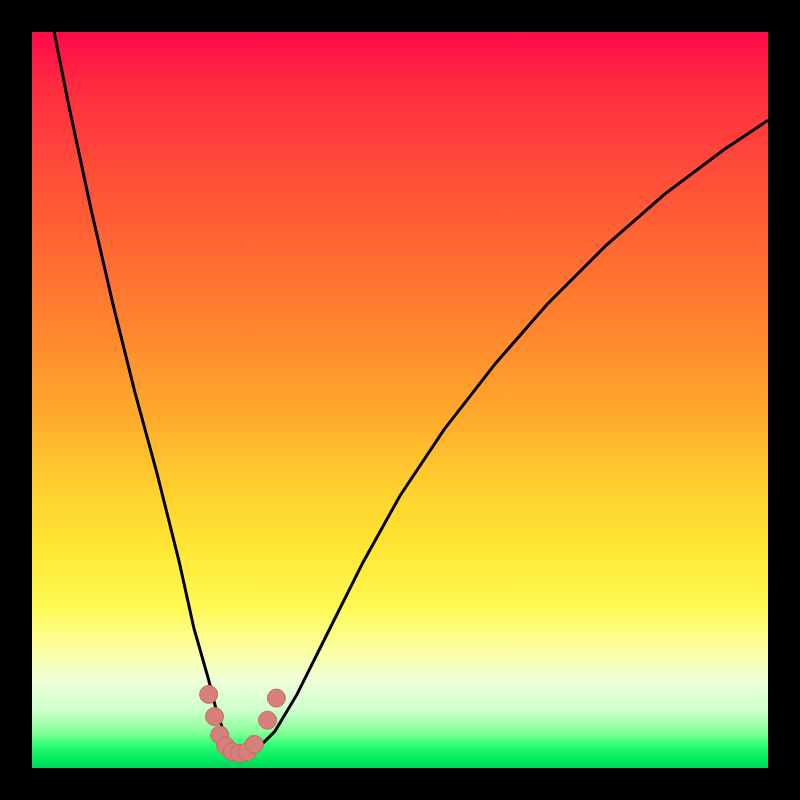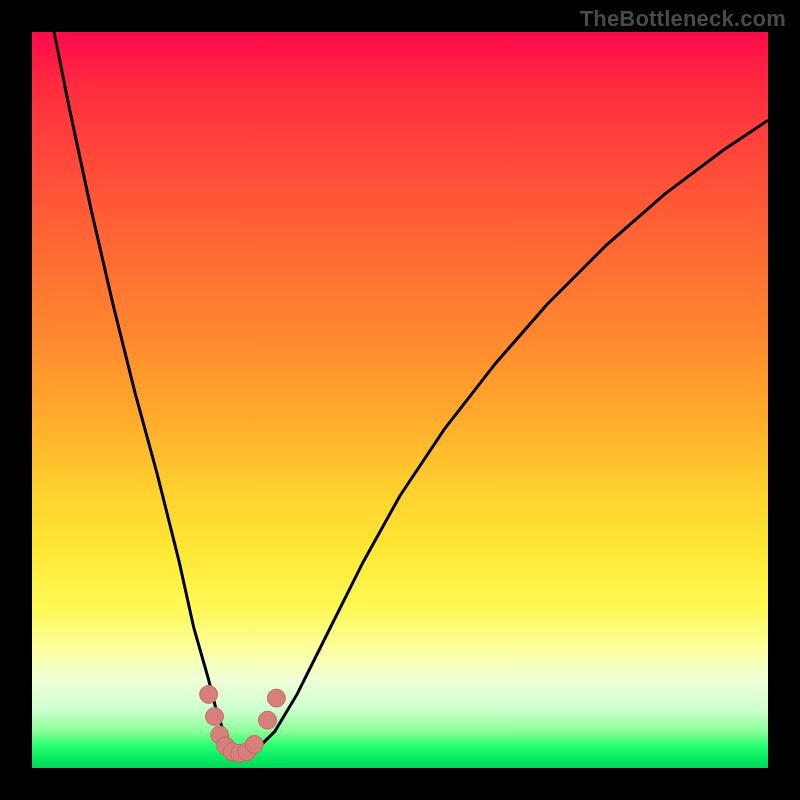--- a/index.html
+++ b/index.html
@@ -80,14 +80,13 @@
           <circle cx="193.6" cy="713.9" r="9" fill="#d77f7a" stroke="#c56b66" stroke-width="1"></circle>
           <circle cx="200.2" cy="719.8" r="9" fill="#d77f7a" stroke="#c56b66" stroke-width="1"></circle>
           <circle cx="207.6" cy="721.3" r="9" fill="#d77f7a" stroke="#c56b66" stroke-width="1"></circle>
           <circle cx="214.9" cy="719.8" r="9" fill="#d77f7a" stroke="#c56b66" stroke-width="1"></circle>
           <circle cx="222.3" cy="712.4" r="9" fill="#d77f7a" stroke="#c56b66" stroke-width="1"></circle>
           <circle cx="235.5" cy="688.2" r="9" fill="#d77f7a" stroke="#c56b66" stroke-width="1"></circle>
           <circle cx="244.4" cy="666.1" r="9" fill="#d77f7a" stroke="#c56b66" stroke-width="1"></circle>
         </g>
     </svg>
   </div>
-  <div class="watermark">TheBottleneck.com</div>
 </div>
 
 </body></html>

